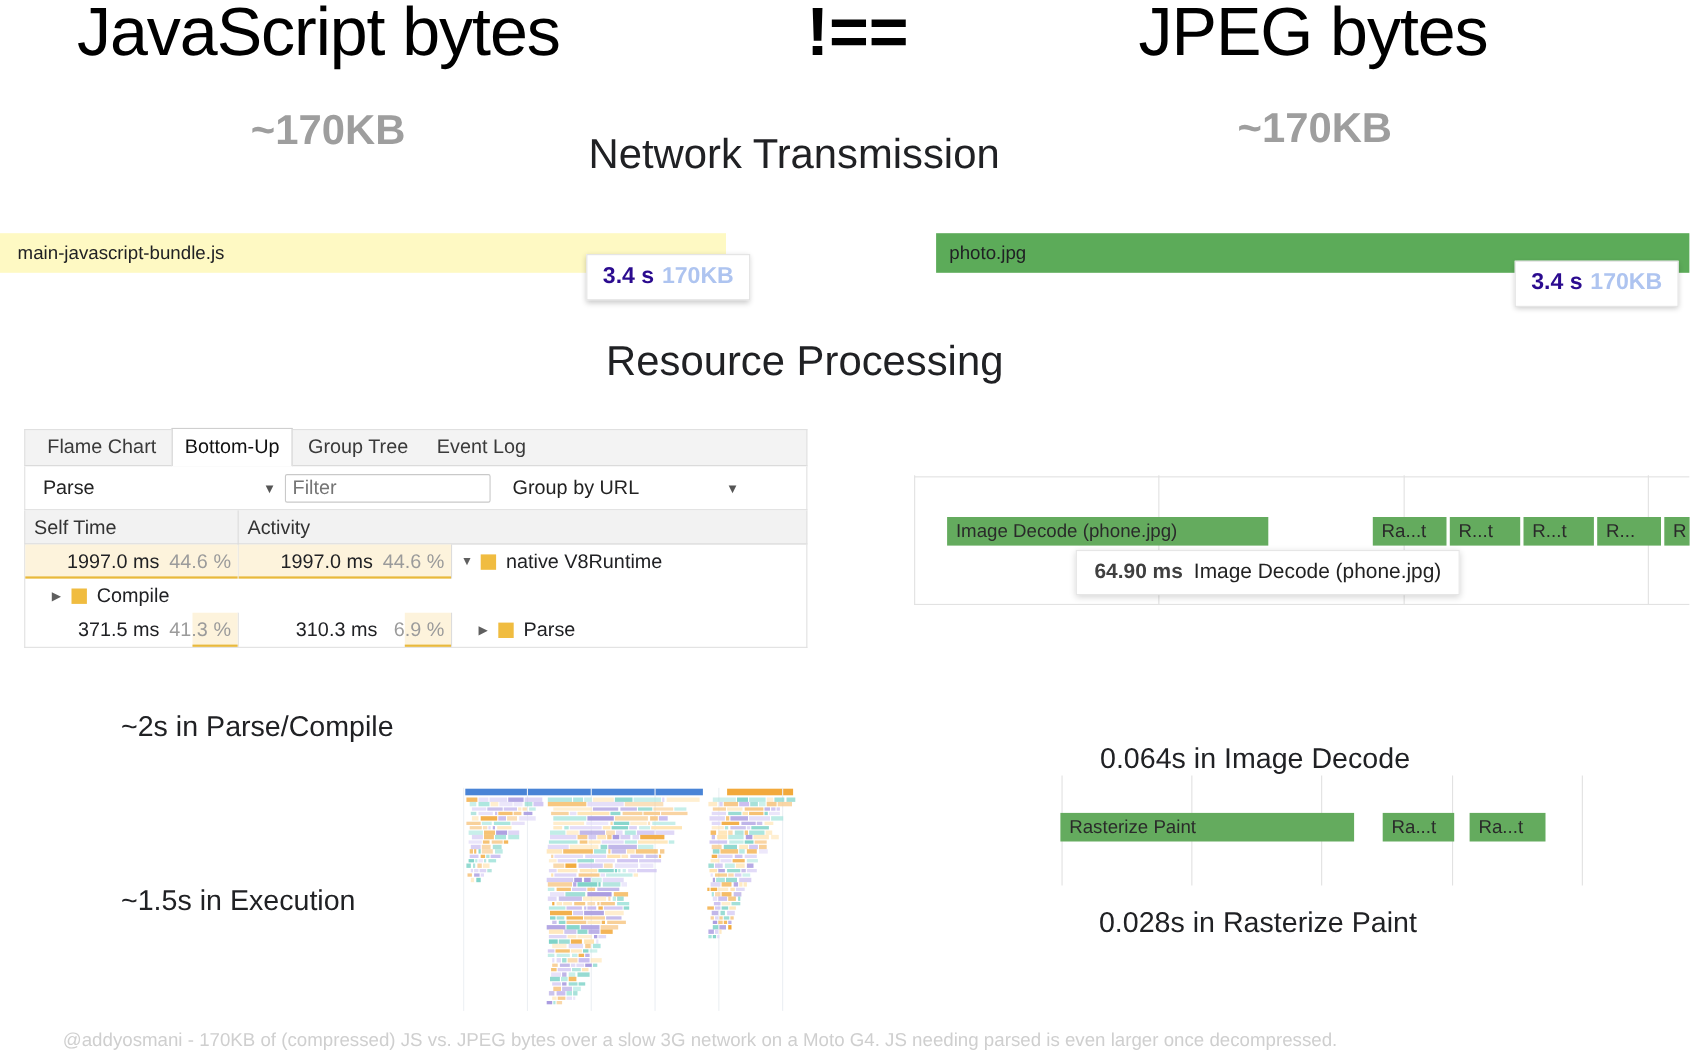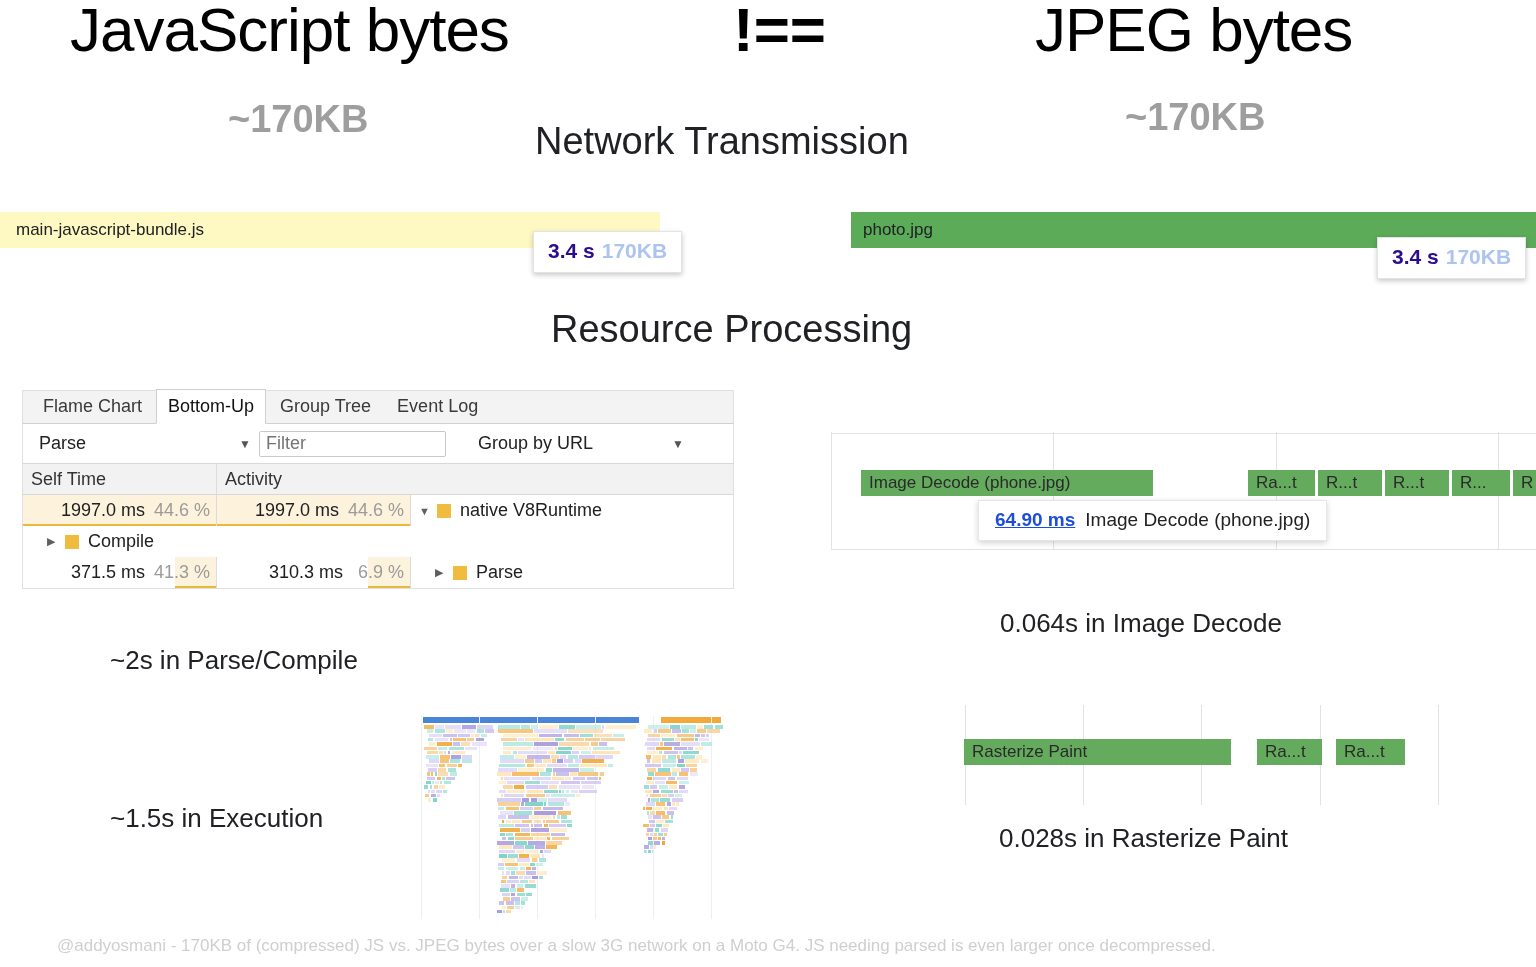--- a/index.html
+++ b/index.html
@@ -70,21 +70,21 @@
     display:flex;align-items:center;justify-content:space-between;
     font-size:18px;color:#222;height:28px;white-space:nowrap;
   }
   #dt-toolbar .sel-main{width:218px;padding-left:10px;}
   #dt-toolbar .sel-group{width:212px;padding-left:10px;}
   #dt-toolbar .caret{font-size:12px;color:#555;margin-right:6px;}
   #dt-filter{
     width:187px;height:26px;box-sizing:border-box;
     border:1px solid #c9c9c9;border-radius:2px;background:#fff;
     font-size:18px;color:#9a9a9a;padding:2px 6px;font-family:inherit;
-    margin:0 22px 0 2px;
+    margin:0 10px 0 2px;
   }
   #dt-head{
     display:flex;height:31px;align-items:center;
     background:#f2f2f2;border-left:1px solid #e0e0e0;border-right:1px solid #e0e0e0;
     border-bottom:1px solid #d8d8d8;box-sizing:border-box;
     font-size:18px;color:#333;
   }
   #dt-head .c1{width:194px;padding-left:8px;box-sizing:border-box;border-right:1px solid #dcdcdc;height:31px;line-height:31px;}
   #dt-head .c2{width:194px;padding-left:8px;box-sizing:border-box;border-right:1px solid #dcdcdc;height:31px;line-height:31px;}
   #dt-head .c3{flex:1;padding-left:8px;box-sizing:border-box;height:31px;line-height:31px;}
@@ -115,28 +115,28 @@
     padding-left:8px;box-sizing:border-box;white-space:nowrap;overflow:hidden;
   }
   #decode-strip{left:831px;top:432px;width:705px;height:118px;}
   #raster-strip{left:951px;top:705px;width:585px;height:100px;}
 
   .flame-tip{
     position:absolute;background:#ffffff;border:1px solid #e6e6e6;
     box-shadow:0 2px 6px rgba(0,0,0,.18);
     font-size:19px;padding:8px 16px 9px 16px;white-space:nowrap;
   }
-  .flame-tip .ms{color:#1d4ed8;font-weight:bold;text-decoration:underline;}
+  .flame-tip .ms{color:#404040;font-weight:bold;}
   .flame-tip .nm{color:#222;margin-left:10px;}
   #decode-tip{left:978px;top:500px;}
 
   .note{position:absolute;font-size:26px;color:#202124;white-space:nowrap;}
   #note-pc{left:110px;top:645px;}
   #note-exec{left:110px;top:803px;}
-  #note-dec{left:1000px;top:608px;text-align:center;}
+  #note-dec{left:1000px;top:674px;text-align:center;}
   #note-rast{left:999px;top:823px;}
 
   
   #thumb{left:421px;top:716px;width:312px;height:203px;background:#fff;overflow:hidden;}
   #thumb .tb{position:absolute;}
   #thumb .hdr{background:#4a84d6;}
   #thumb .vline{position:absolute;top:0;bottom:0;width:1px;background:#eceff3;}
 
   
   #footer{left:57px;top:936px;font-size:17px;color:#cfcfcf;white-space:nowrap;}

